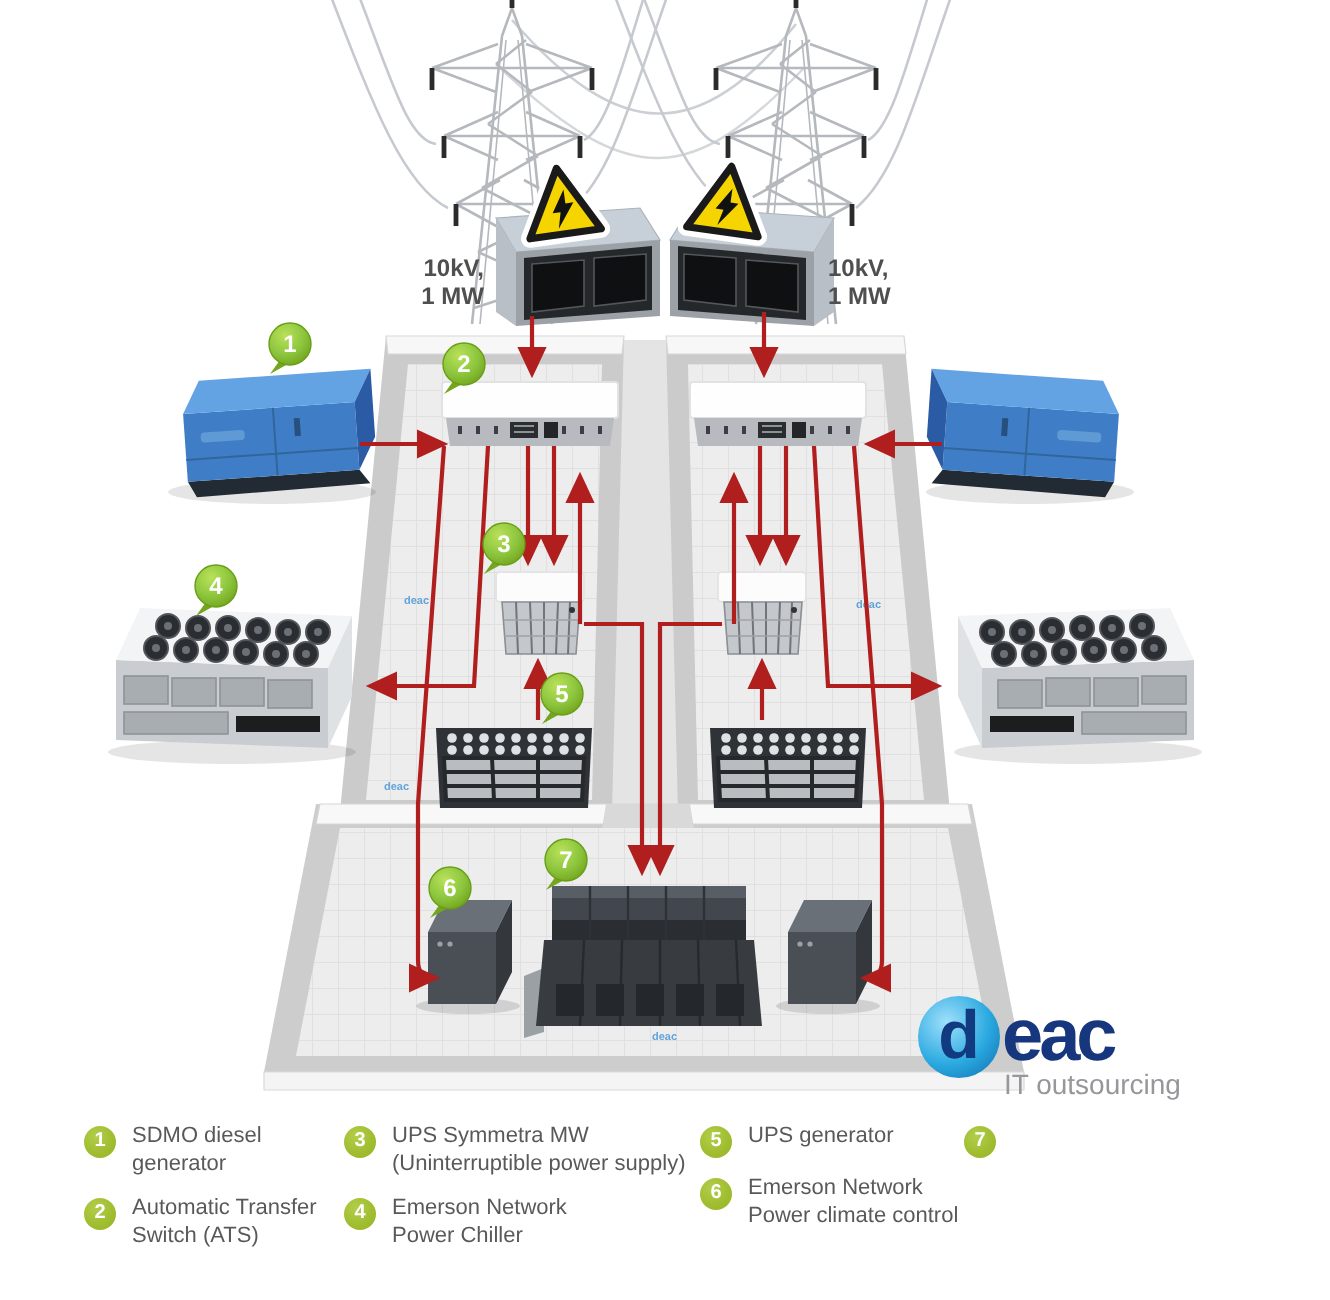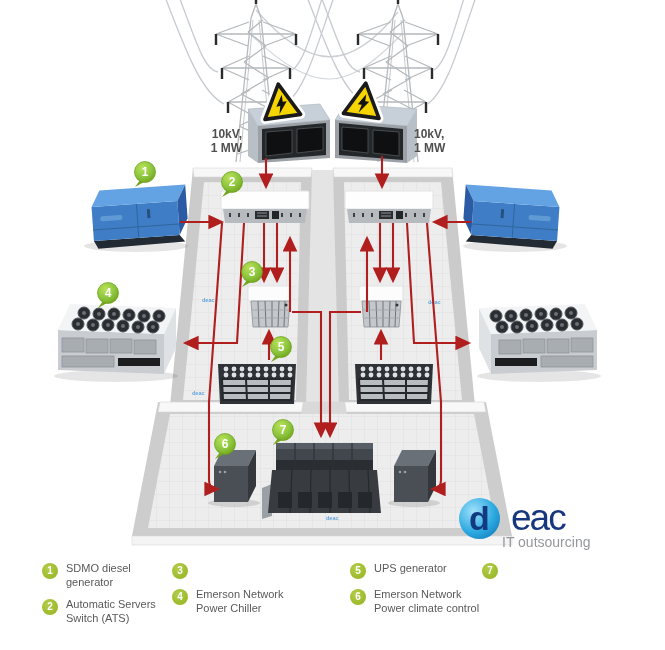--- a/index.html
+++ b/index.html
@@ -6,21 +6,21 @@
   body{width:665px;height:650px;overflow:hidden;font-family:"Liberation Sans",sans-serif;position:relative;}
   .stage{position:absolute;left:0;top:0;width:665px;height:650px;}
   svg{display:block;}
   
   .logo{position:absolute;left:459px;top:497px;width:140px;}
   .logo-row{display:flex;align-items:center;}
   .logo-d{width:41px;height:41px;border-radius:50%;flex:none;
     background:radial-gradient(circle at 35% 32%,#9fe0fb 0%,#2ba9e0 55%,#0c6cb0 100%);
     display:flex;align-items:center;justify-content:center;
     font-size:34px;font-weight:bold;color:#123a80;}
-  .logo-rest{font-size:37px;font-weight:normal;color:#16377e;letter-spacing:-2px;margin-left:11px;text-align:center;}
+  .logo-rest{font-size:37px;font-weight:bold;color:#16377e;letter-spacing:-2px;margin-left:1px;text-align:center;}
   .logo-tagline{font-size:14px;font-weight:normal;color:#95979a;margin-top:-5px;margin-left:43px;letter-spacing:0px;}
   
   .legend{position:absolute;left:0;top:562px;width:665px;height:88px;}
   .legend-col{position:absolute;top:0;}
   .legend-col.c1{left:42px;width:125px;}
   .legend-col.c2{left:172px;width:175px;}
   .legend-col.c3{left:350px;width:130px;}
   .legend-col.c4{left:482px;width:160px;}
   .legend-item{display:flex;align-items:flex-start;margin-bottom:9px;}
   .legend-badge{width:16px;height:16px;border-radius:50%;flex:none;
@@ -367,27 +367,29 @@
 
 <div class="legend">
   <div class="legend-col c1">
     <div class="legend-item">
       <div class="legend-badge">1</div>
       <div class="legend-label">SDMO diesel
 generator</div>
     </div>
     <div class="legend-item">
       <div class="legend-badge">2</div>
-      <div class="legend-label">Automatic Servers
+      <div class="legend-label">Automatic Transfer
 Switch (ATS)</div>
     </div>
   </div>
   <div class="legend-col c2">
     <div class="legend-item">
       <div class="legend-badge">3</div>
+      <div class="legend-label">UPS Symmetra MW
+(Uninterruptible power supply)</div>
     </div>
     <div class="legend-item">
       <div class="legend-badge">4</div>
       <div class="legend-label">Emerson Network
 Power Chiller</div>
     </div>
   </div>
   <div class="legend-col c3">
     <div class="legend-item">
       <div class="legend-badge">5</div>

